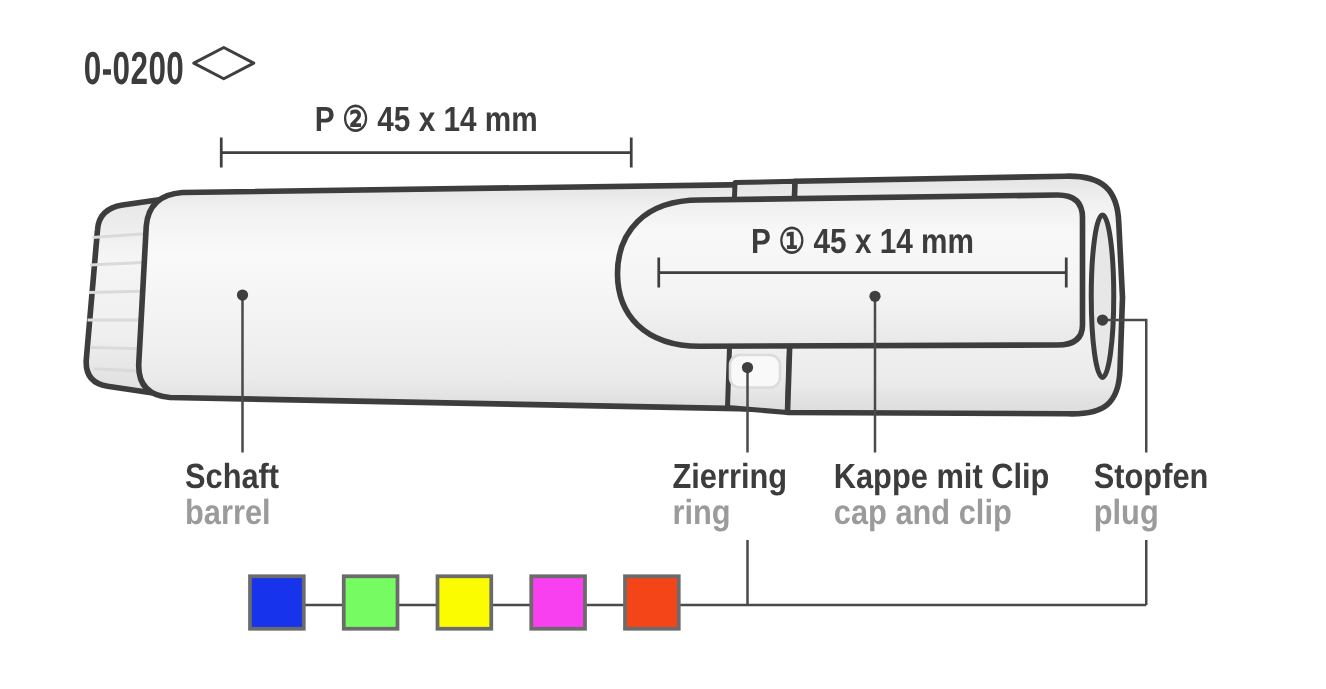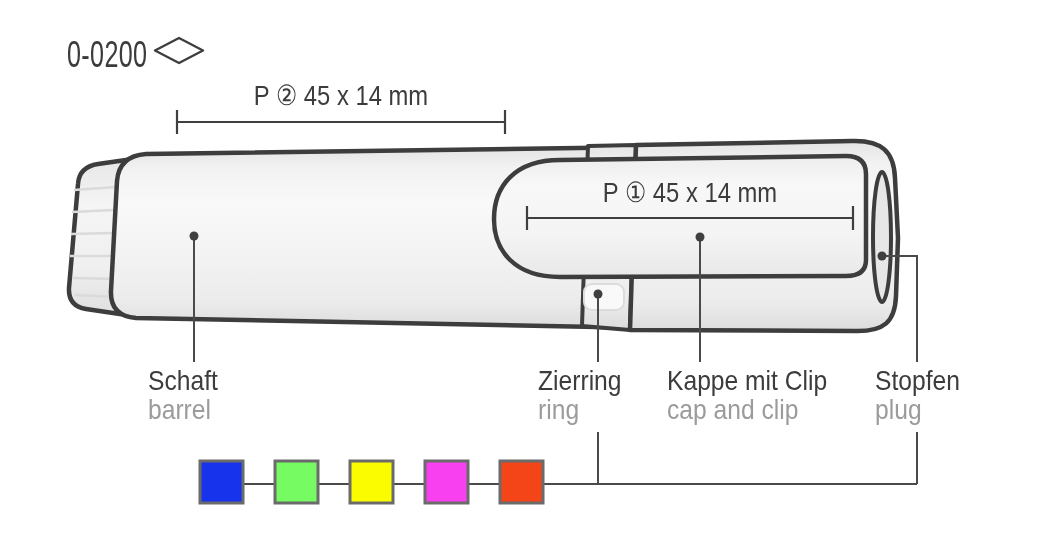--- a/index.html
+++ b/index.html
@@ -7,20 +7,21 @@
     padding: 0;
     background: #ffffff;
     font-family: "Liberation Sans", sans-serif;
   }
   #canvas {
     position: relative;
     width: 1061px;
     height: 551px;
     background: #ffffff;
     overflow: hidden;
+    font-weight: bold;
   }
   #drawing {
     position: absolute;
     left: 0;
     top: 0;
   }
   .txt {
     position: absolute;
     color: #3c3c3c;
     white-space: nowrap;

